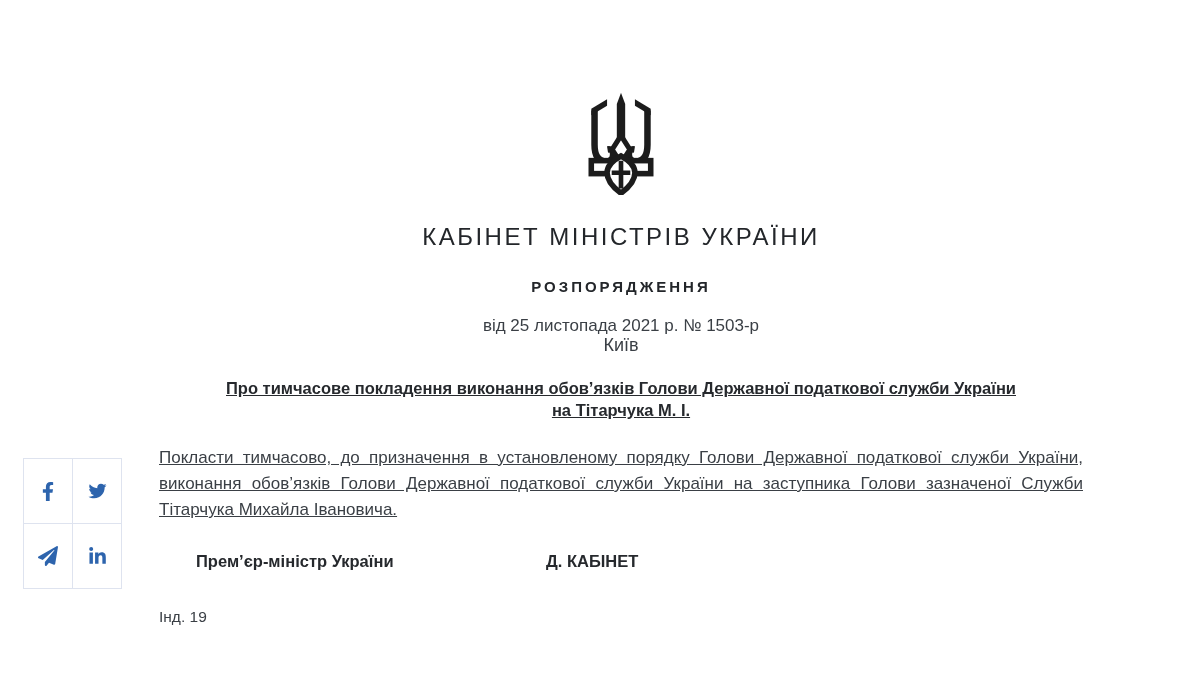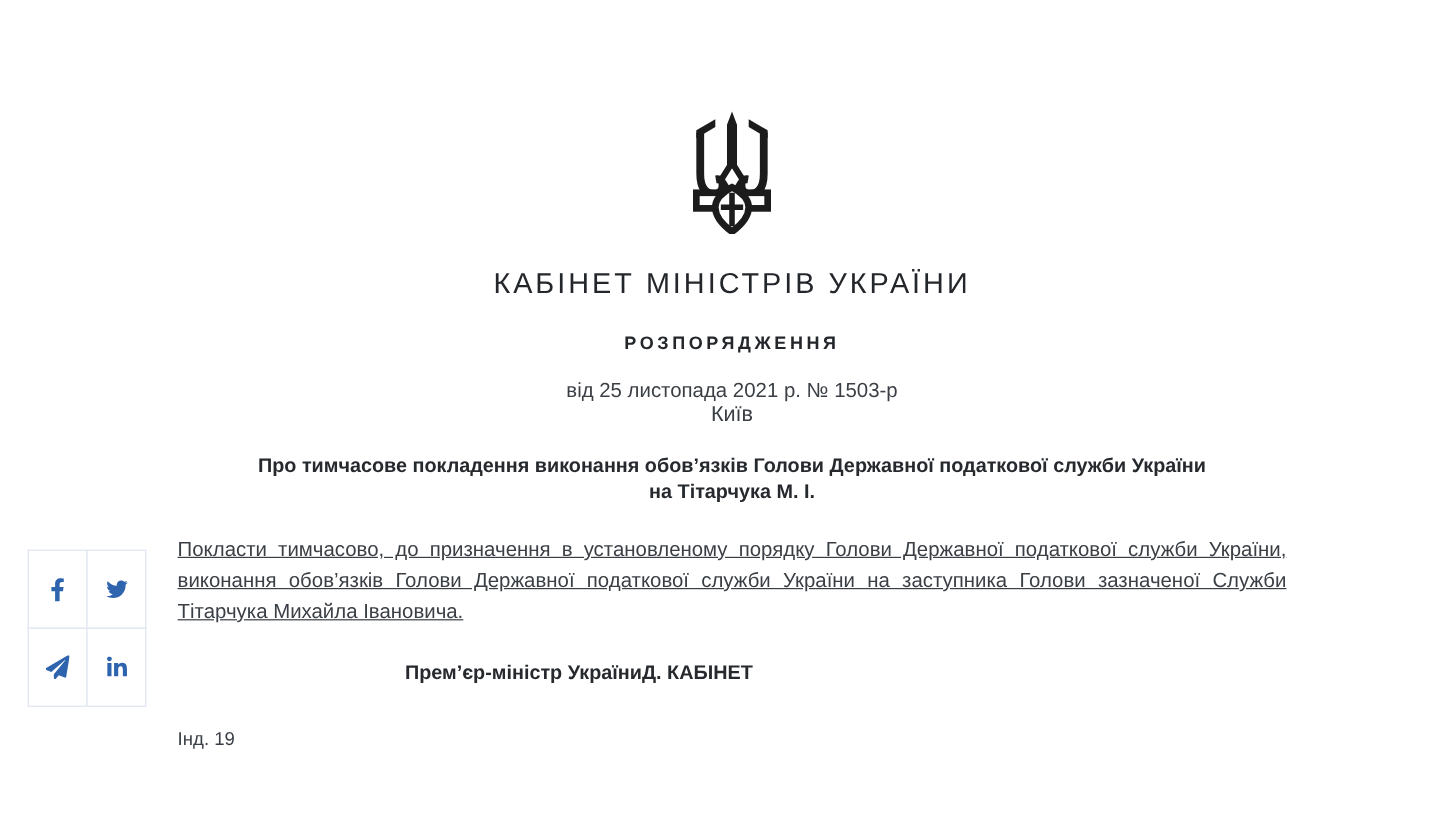--- a/index.html
+++ b/index.html
@@ -29,21 +29,21 @@
     padding: 0;
   }
   .share-btn:nth-child(2) { margin-left: -1px; }
   .share-btn:nth-child(3) { margin-top: -1px; }
   .share-btn:nth-child(4) { margin-left: -1px; margin-top: -1px; }
   .share-btn svg { fill: #2d64ad; display: block; }
 
   
   .doc {
     position: absolute;
-    left: 148px; top: 91px;
+    left: 159px; top: 91px;
     width: 924px;
     text-align: center;
   }
   .emblem svg { display: block; margin: 0 auto; }
 
   .org-name {
     margin: 28px 0 0 0;
     font-size: 24px;
     font-weight: 500;
     letter-spacing: 2.5px;
@@ -70,34 +70,35 @@
     line-height: 18px;
     color: #3a3f45;
   }
   .title {
     margin: 23px auto 0 auto;
     max-width: 810px;
     font-size: 16.5px;
     font-weight: 700;
     line-height: 22px;
     color: #26292d;
+    text-decoration: underline;
   }
   .body-text {
     margin: 24px 0 0 0;
     text-align: justify;
     font-size: 17px;
     line-height: 26px;
     color: #3a3f45;
     text-decoration: underline;
   }
   .sig-row {
     margin-top: 28px;
     padding-left: 37px;
     display: flex;
-    text-align: right;
+    text-align: left;
     font-weight: 700;
     font-size: 16.5px;
     color: #26292d;
     line-height: 20px;
   }
   .sig-pos { width: 350px; flex: 0 0 auto; }
   .index-note {
     margin-top: 37px;
     text-align: left;
     font-size: 15.5px;

